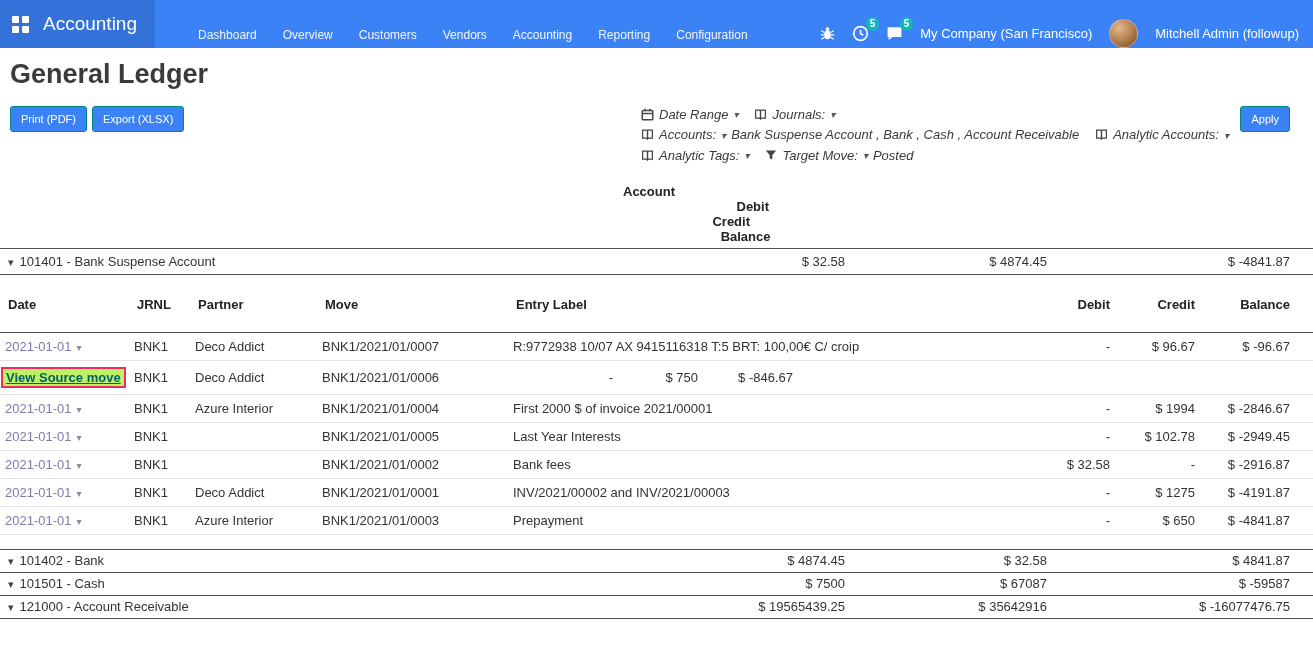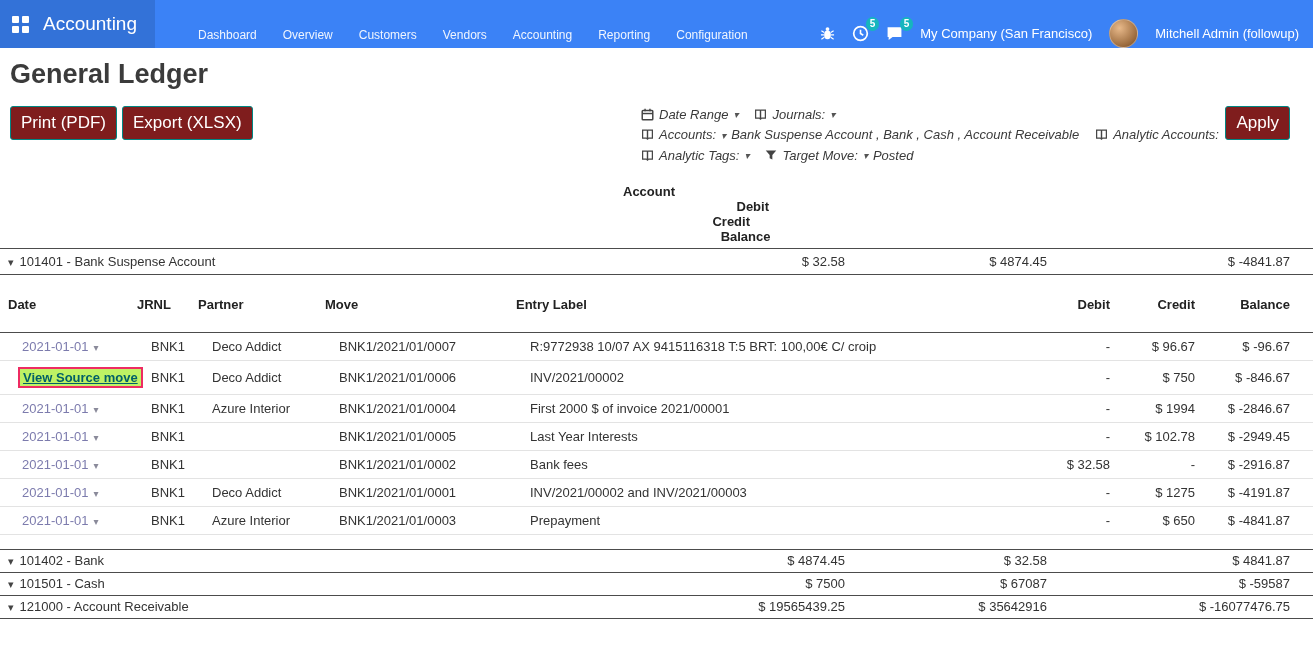--- a/index.html
+++ b/index.html
@@ -77,24 +77,24 @@
   
   .page-title {
     font-size: 27px;
     font-weight: 700;
     color: #3b3b3b;
     margin: 11px 0 0 10px;
   }
   .controls { position: relative; height: 76px; margin-top: 12px; }
   .action-buttons { position: absolute; left: 10px; top: 4px; display: flex; gap: 5px; }
   .btn {
-    background: #7f1d1d;
+    background: #3b82f6;
     border: 1px solid #008784;
     color: #fff;
-    font-size: 17px;
+    font-size: 11px;
     padding: 6px 10px;
     border-radius: 3px;
     cursor: pointer;
     font-family: "Liberation Sans", sans-serif;
   }
   .apply-btn { position: absolute; right: 23px; top: 4px; }
   .filters {
     position: absolute;
     left: 641px; top: 2px;
     font-size: 13px;
@@ -109,21 +109,21 @@
   .lrow { display: flex; align-items: center; padding: 4px 23px 4px 8px; }
   .lrow.header { font-weight: bold; color: #222; border-bottom: 1px solid #4c4c4c; padding-top: 6px; flex-direction: column; }
   .lrow.account-row { border-bottom: 1px solid #4c4c4c; padding: 5px 23px 5px 8px; cursor: pointer; }
   .col-account { flex: 1; display: flex; align-items: center; }
   .col-debit   { width: 240px; text-align: right; }
   .col-credit  { width: 202px; text-align: right; }
   .col-balance { width: 243px; text-align: right; }
   .acct-caret::before { content: "▾"; font-size: 11px; color: #444; margin-right: 6px; }
   
   .detail { margin-top: 18px; }
-  .drow { display: flex; align-items: center; padding: 6px 23px 6px 22px; border-bottom: 1px solid #e3e3e3; }
+  .drow { display: flex; align-items: center; padding: 6px 23px 6px 5px; border-bottom: 1px solid #e3e3e3; }
   .drow.header { font-weight: bold; color: #222; border-bottom: 1px solid #4c4c4c; padding: 4px 23px 20px 8px; }
   .d-date    { width: 129px; }
   .d-jrnl    { width: 61px; }
   .d-partner { width: 127px; }
   .d-move    { width: 191px; }
   .d-label   { flex: 1; overflow: hidden; white-space: nowrap; }
   .d-debit   { width: 100px; text-align: right; }
   .d-credit  { width: 85px;  text-align: right; }
   .d-balance { width: 95px;  text-align: right; }
   .date-link { color: #7C7BAD; cursor: pointer; text-decoration: none; display: inline-flex; align-items: center; }
@@ -314,21 +314,20 @@
       <div class="d-debit">-</div>
       <div class="d-credit">$ 96.67</div>
       <div class="d-balance">$ -96.67</div>
     </div>
 
     <div class="drow">
       <div class="d-date"><a class="view-source">View Source move</a></div>
       <div class="d-jrnl">BNK1</div>
       <div class="d-partner">Deco Addict</div>
       <div class="d-move">BNK1/2021/01/0006</div>
-      <div class="d-label">INV/2021/00002</div>
       <div class="d-debit">-</div>
       <div class="d-credit">$ 750</div>
       <div class="d-balance">$ -846.67</div>
     </div>
 
     <div class="drow">
       <div class="d-date"><a class="date-link">
             <span>2021-01-01</span>
             <span class="caret"></span>
           </a></div>

